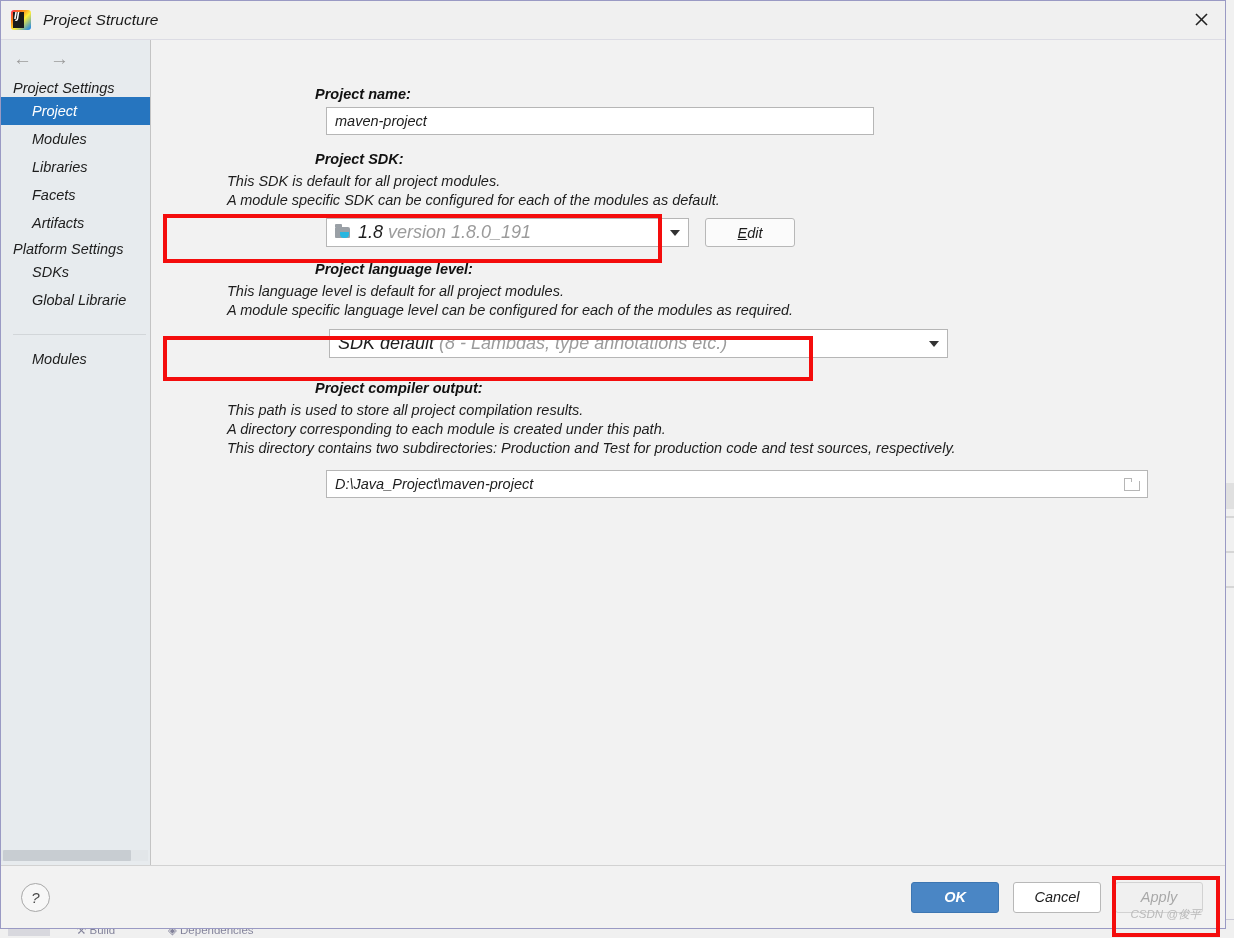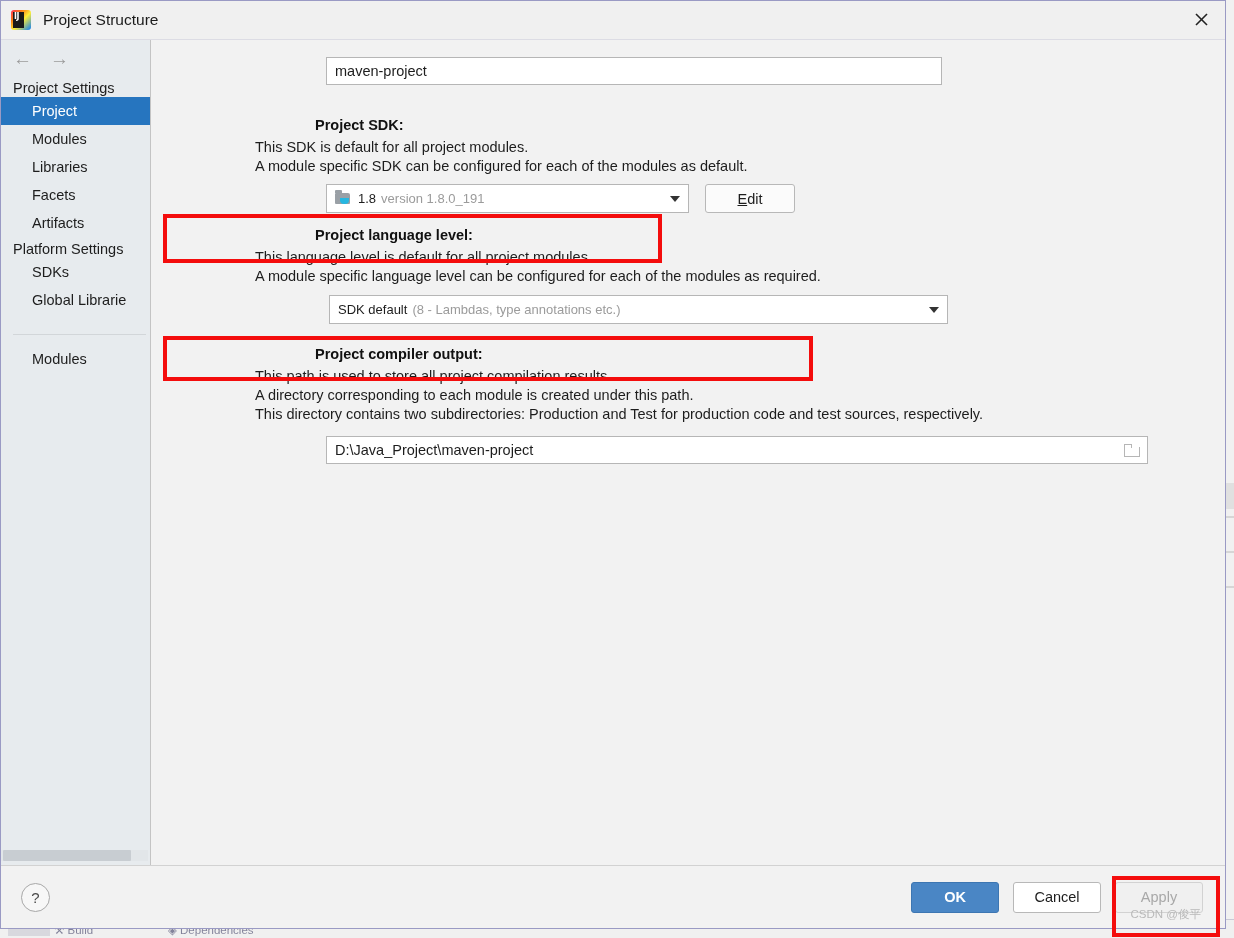--- a/index.html
+++ b/index.html
@@ -37,20 +37,21 @@
   .dialog {
     position: absolute;
     left: 0; top: 0;
     width: 1226px;
     height: 929px;
     background: #0369a1;
     border: 1px solid #9a9ac4;
     box-sizing: border-box;
     display: flex;
     flex-direction: column;
+    font-style: italic;
   }
 
   
   .titlebar {
     height: 38px;
     min-height: 38px;
     background: #f0f0f0;
     border-bottom: 1px solid #dcdce4;
     display: flex;
     align-items: center;
@@ -170,21 +171,21 @@
   }
   .sec-title {
     font-weight: 700;
     font-size: 14.5px;
     color: #111;
     margin: 0 0 5px 164px;
   }
   .sec-desc {
     font-size: 14.5px;
     color: #1d1d1d;
-    margin-left: 104px;
+    margin-left: 76px;
     line-height: 19px;
   }
 
   .field-input {
     margin-left: 175px;
     height: 28px;
     background: #ffffff;
     border: 1px solid #b6b6b6;
     display: flex;
     align-items: center;
@@ -195,21 +196,21 @@
   }
 
   .combo {
     height: 29px;
     background: #ffffff;
     border: 1px solid #b6b6b6;
     display: flex;
     align-items: center;
     box-sizing: border-box;
     padding: 0 0 0 8px;
-    font-size: 13px;
+    font-size: 18px;
   }
   .combo-arrow {
     margin-left: auto;
     width: 26px;
     display: flex;
     align-items: center;
     justify-content: center;
   }
   .tri-down {
     width: 0; height: 0;
@@ -354,21 +355,21 @@
 </head>
 <body>
 
 <div class="bg-root">
   <div class="bg-frag" style="left:1223px; top:483px; width:11px; height:26px;"></div>
   <div class="bg-line" style="left:1223px; top:516px; width:11px; height:2px;"></div>
   <div class="bg-line" style="left:1223px; top:551px; width:11px; height:2px;"></div>
   <div class="bg-line" style="left:1223px; top:586px; width:11px; height:2px;"></div>
   <div class="bg-bottom-strip"></div>
   <div class="bg-tab-sq" style="left:8px;"></div>
-  <div class="bg-tabtext" style="left:54px;">⚒ Build</div>
+  <div class="bg-tabtext" style="left:76px;">⚒ Build</div>
   <div class="bg-tabtext" style="left:168px;">◈ Dependencies</div>
 </div>
 
 <div class="dialog">
 
   <div class="titlebar">
     <div class="ij-logo">
       <span class="ij-txt">IJ</span>
     </div>
     <div class="title-text">Project Structure</div>
@@ -402,25 +403,26 @@
       <div class="side-sep"></div>
       <div class="side-item" style="margin-top:10px">Modules</div>
 
       <div class="side-scroll-track">
         <div class="side-scroll" style="left:2px; bottom:0;"></div>
       </div>
     </div>
 
     <div class="main">
 
-      <div class="field-input" style="width:616px; margin-top:5px;">
+      <div class="sec-title" style="margin-top:34px">Project name:</div>
+      <div class="field-input" style="width:548px; margin-top:5px;">
         <span>maven-project</span>
       </div>
 
-      <div class="sec-title" style="margin-top:32px">Project SDK:</div>
+      <div class="sec-title" style="margin-top:16px">Project SDK:</div>
       <div class="sec-desc">This SDK is default for all project modules.</div>
       <div class="sec-desc">A module specific SDK can be configured for each of the modules as default.</div>
 
       <div style="display:flex; align-items:center; margin-left:175px; margin-top:8px; gap:16px;">
         <div class="combo" style="width:363px;">
           <span class="sdk-icon">
             <span class="folder"></span>
               <span class="cup"></span>
           </span>
           <span>1.8</span>

